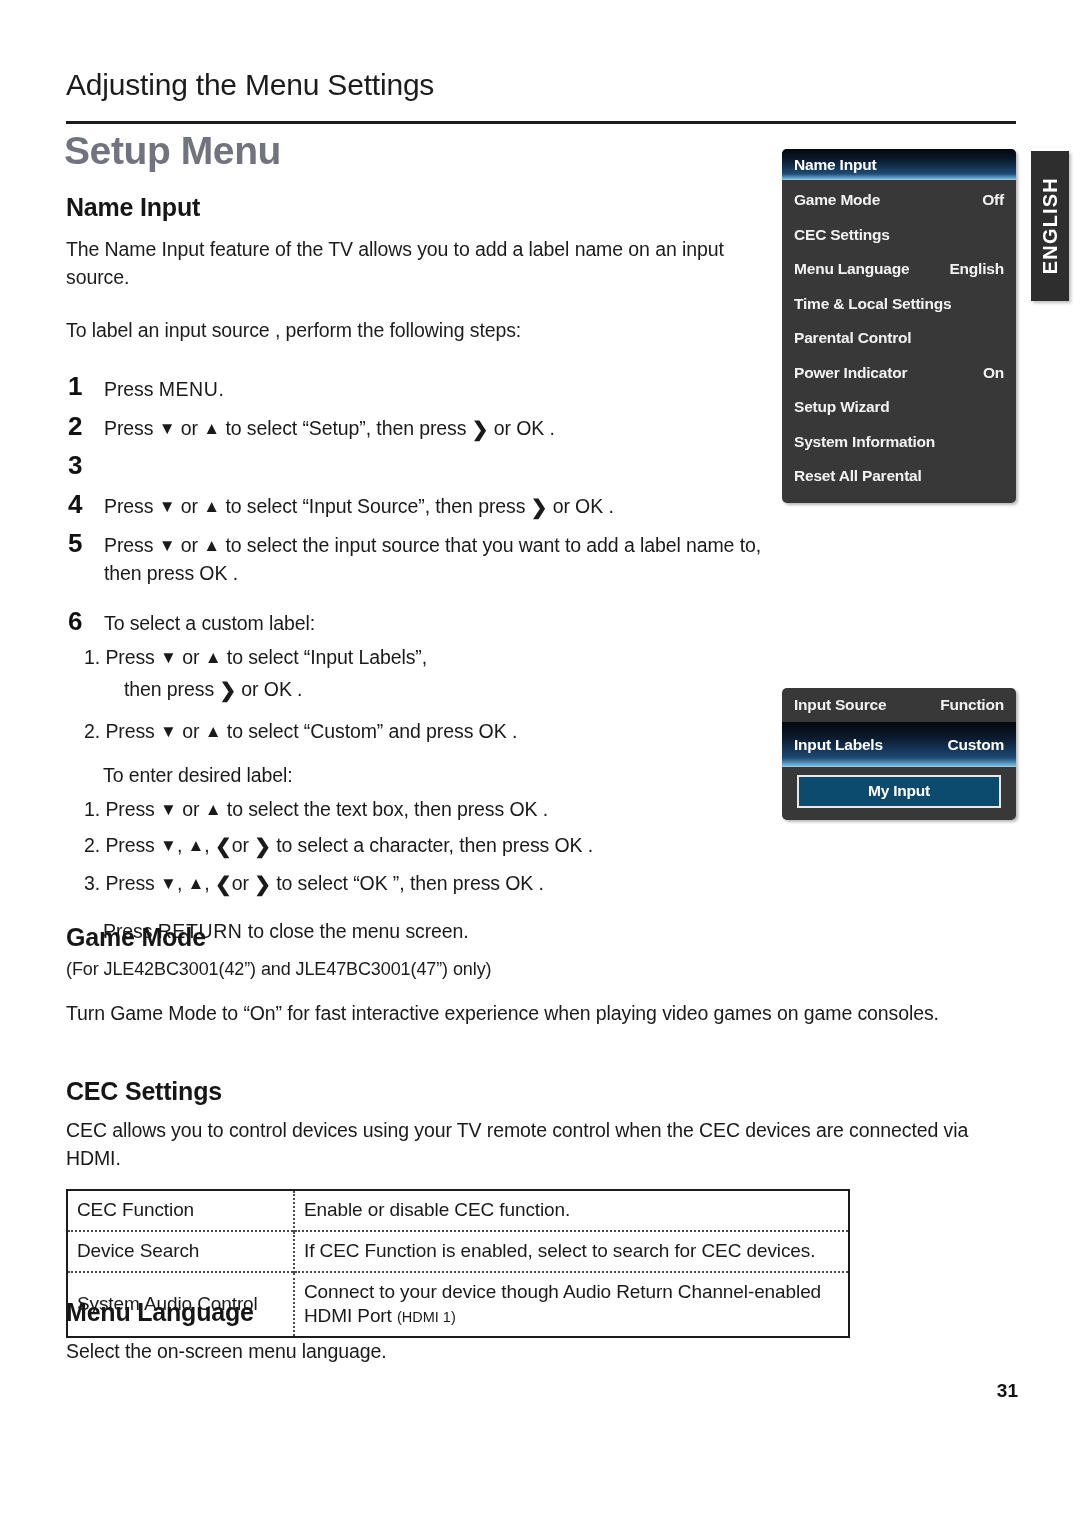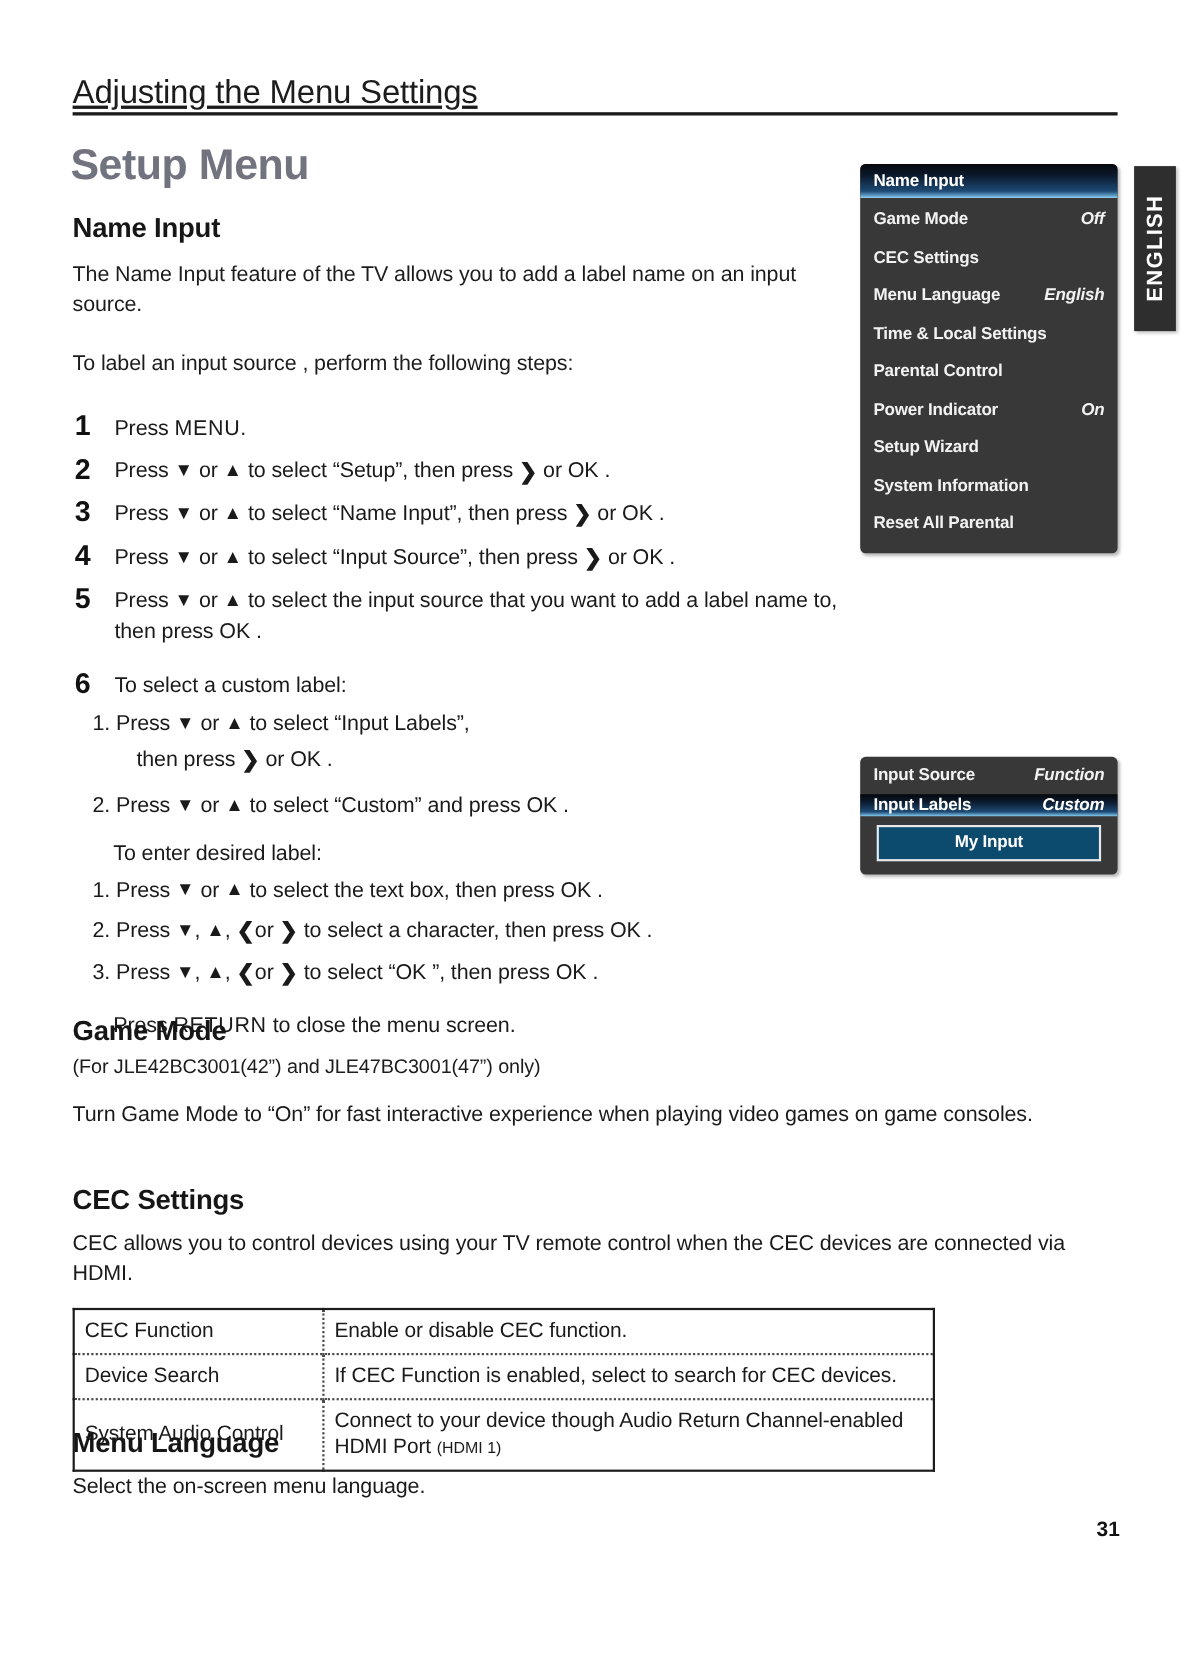--- a/index.html
+++ b/index.html
@@ -22,22 +22,21 @@
     left: 66px;
     top: 68px;
     width: 950px;
   }
   .page-header .hdr-text {
     font-size: 30px;
     font-weight: 400;
     letter-spacing: -0.2px;
     color: #1c1c1c;
     line-height: 1.1;
-    padding-bottom: 1px;
-    text-decoration: underline;
+    padding-bottom: 20px;
   }
   .page-header .hdr-rule {
     height: 3px;
     background: #1c1c1c;
     width: 950px;
   }
 
   
   .setup-title {
     position: absolute;
@@ -224,32 +223,31 @@
     align-items: center;
     padding: 0 12px 0 12px;
     height: 34.5px;
     color: #f2f2f2;
     font-size: 15.5px;
     font-weight: bold;
     letter-spacing: -0.2px;
   }
   .tv-row .tv-val {
     font-weight: bold;
-    font-style: italic;
   }
   .tv-row.selected {
     background: linear-gradient(to bottom, #05070c 0%, #0b1a2e 35%, #1d4a74 80%, #74b8de 97%, #a8d8ef 100%);
     color: #ffffff;
   }
   .tv-panel-1 .tv-row.selected {
     height: 31px;
     margin-bottom: 3px;
   }
   .tv-panel-2 .tv-row { height: 34px; }
-  .tv-panel-2 .tv-row.selected { height: 20px; }
+  .tv-panel-2 .tv-row.selected { height: 45px; }
 
   .tv-textbox-wrap {
     padding: 8px 15px 2px 15px;
   }
   .tv-textbox {
     border: 2px solid #e8e8e8;
     color: #ffffff;
     font-size: 15.5px;
     font-weight: bold;
     text-align: center;
@@ -315,21 +313,20 @@
       <div class="step-body"><span>Press </span><span class="kbd">MENU</span><span>.</span></div>
     </div>
 
     <div class="step">
       <div class="step-num">2</div>
       <div class="step-body"><span>Press </span><span class="ar">▼</span><span> or </span><span class="ar">▲</span><span> to select “Setup”, then press </span><span class="ar-r">❯</span><span> or OK .</span></div>
     </div>
 
     <div class="step">
       <div class="step-num">3</div>
-      <div class="step-body"><span>Press </span><span class="ar">▼</span><span> or </span><span class="ar">▲</span><span> to select “Name Input”, then press </span><span class="ar-r">❯</span><span> or OK .</span></div>
     </div>
 
     <div class="step">
       <div class="step-num">4</div>
       <div class="step-body"><span>Press </span><span class="ar">▼</span><span> or </span><span class="ar">▲</span><span> to select “Input Source”, then press </span><span class="ar-r">❯</span><span> or OK .</span></div>
     </div>
 
     <div class="step">
       <div class="step-num">5</div>
       <div class="step-body"><span>Press </span><span class="ar">▼</span><span> or </span><span class="ar">▲</span><span> to select the input source that you want to add a label name to, then press OK .</span></div>

